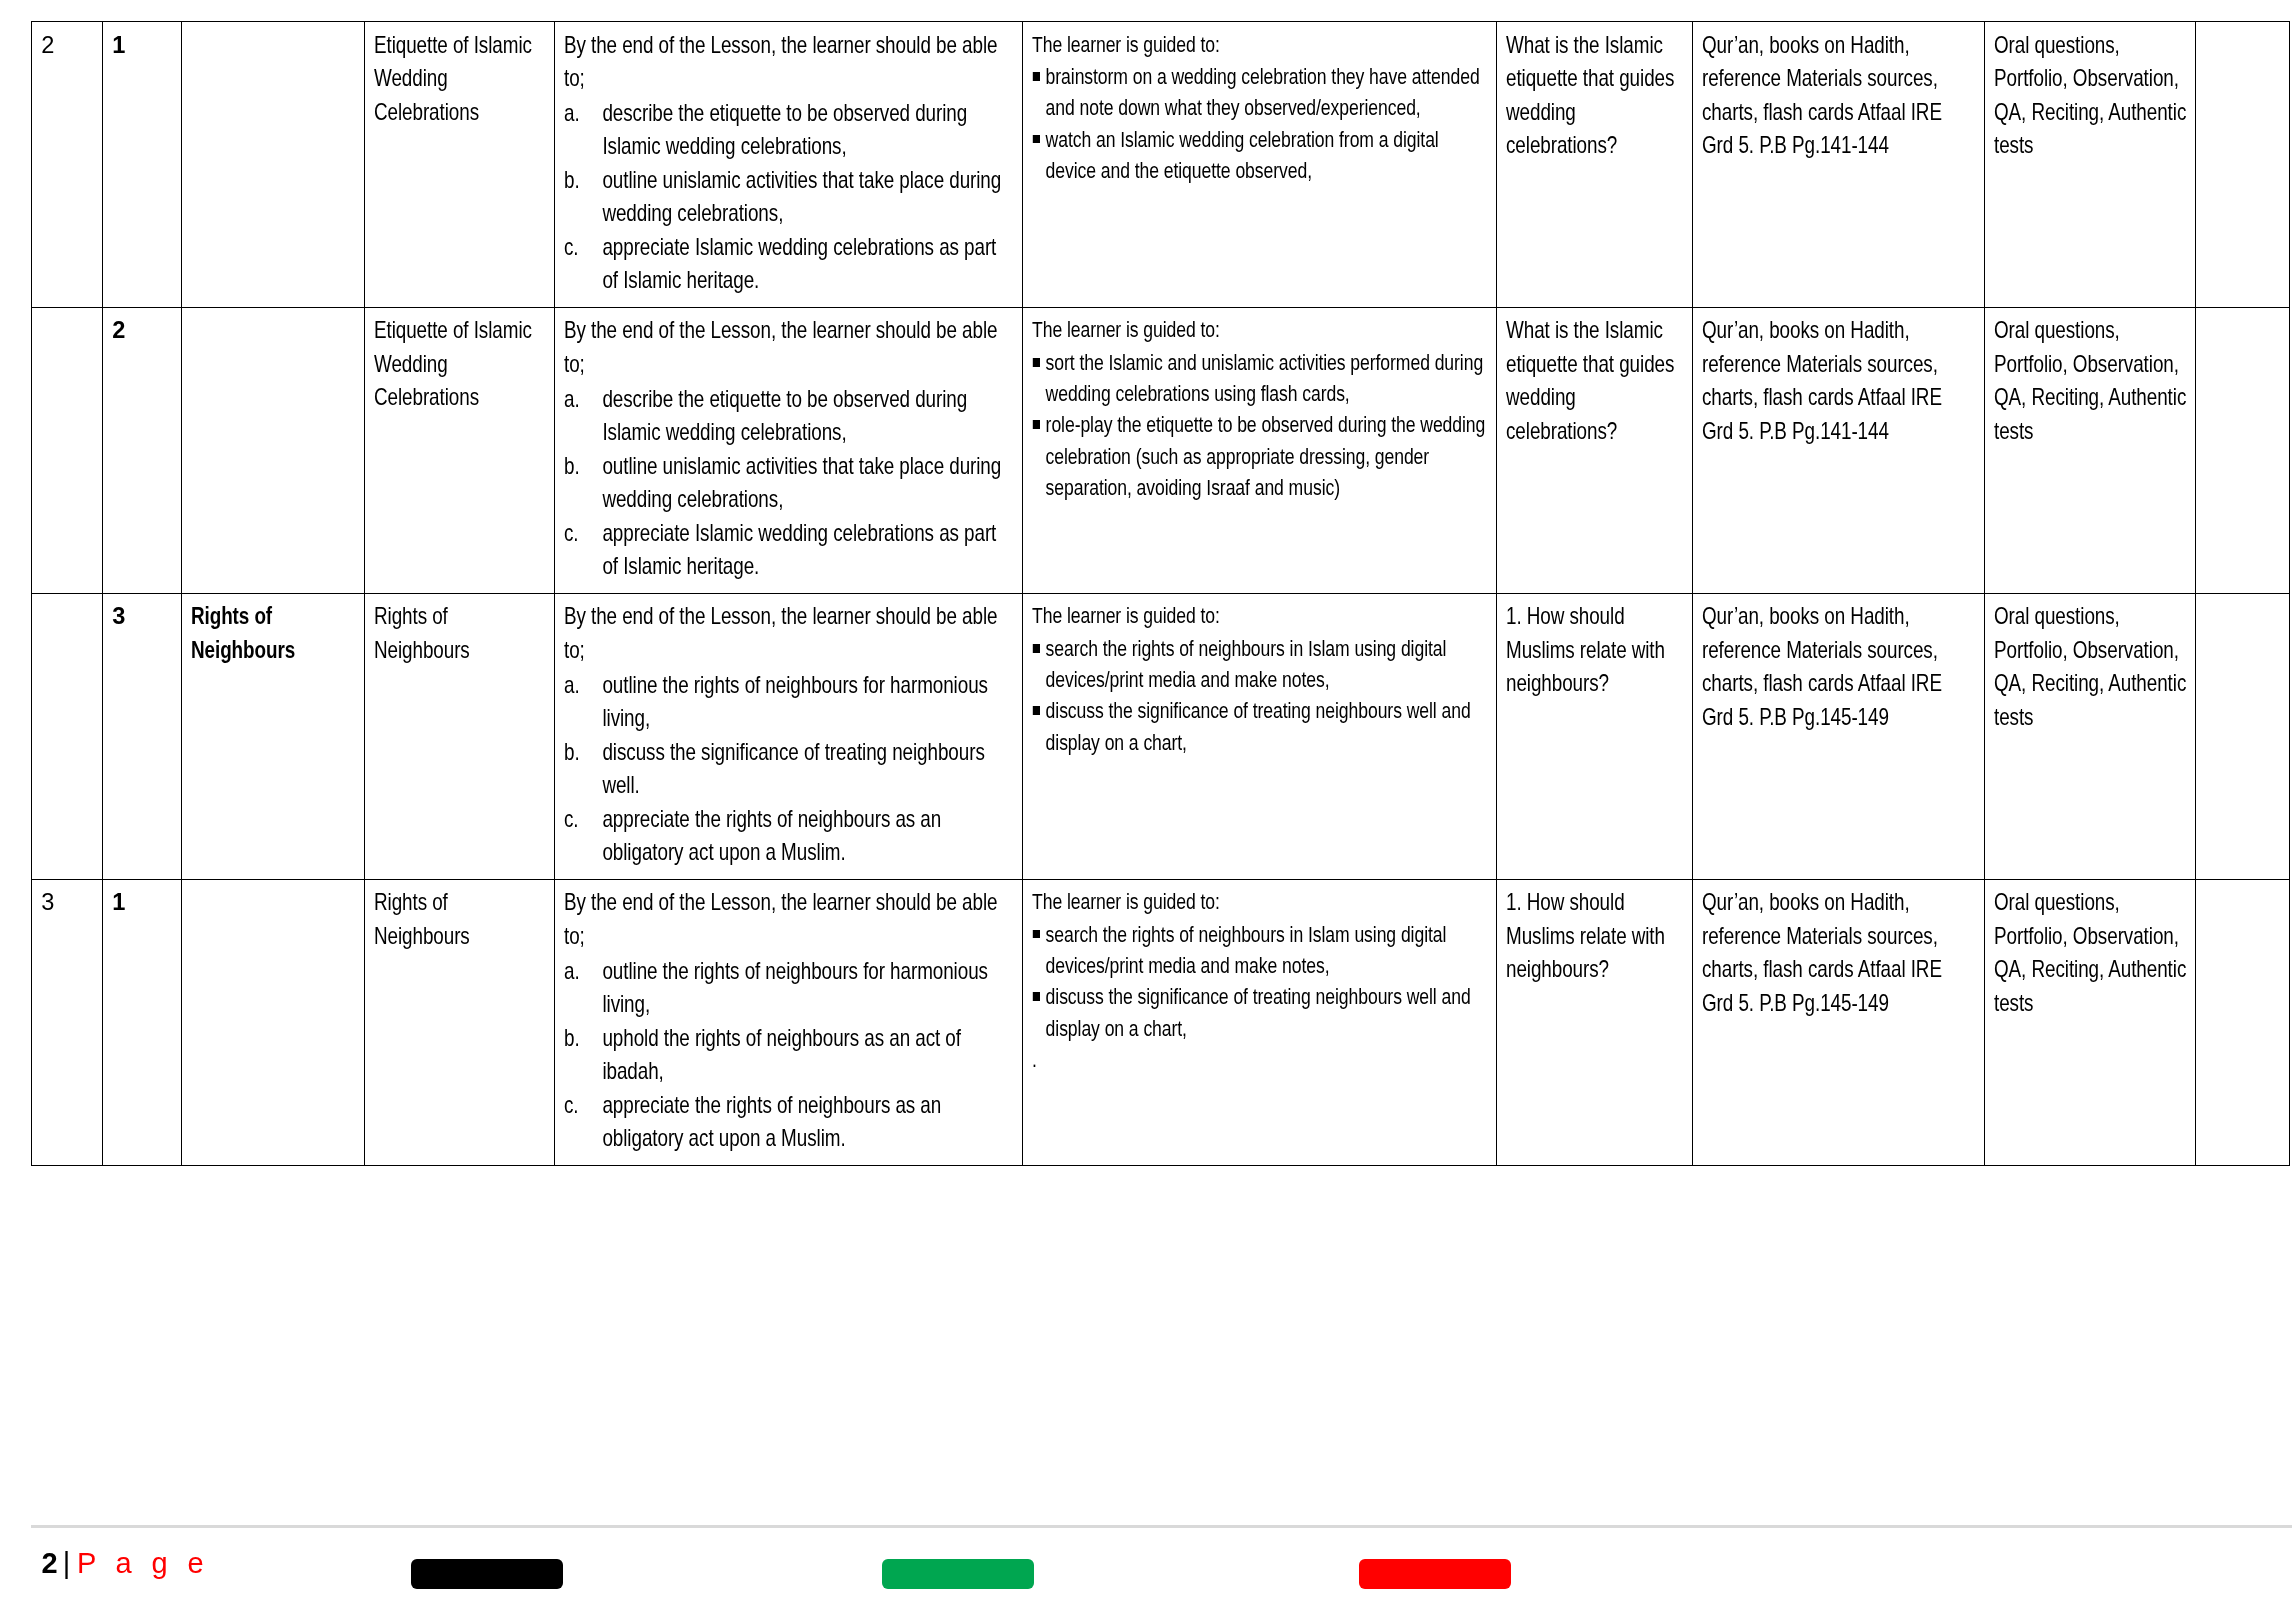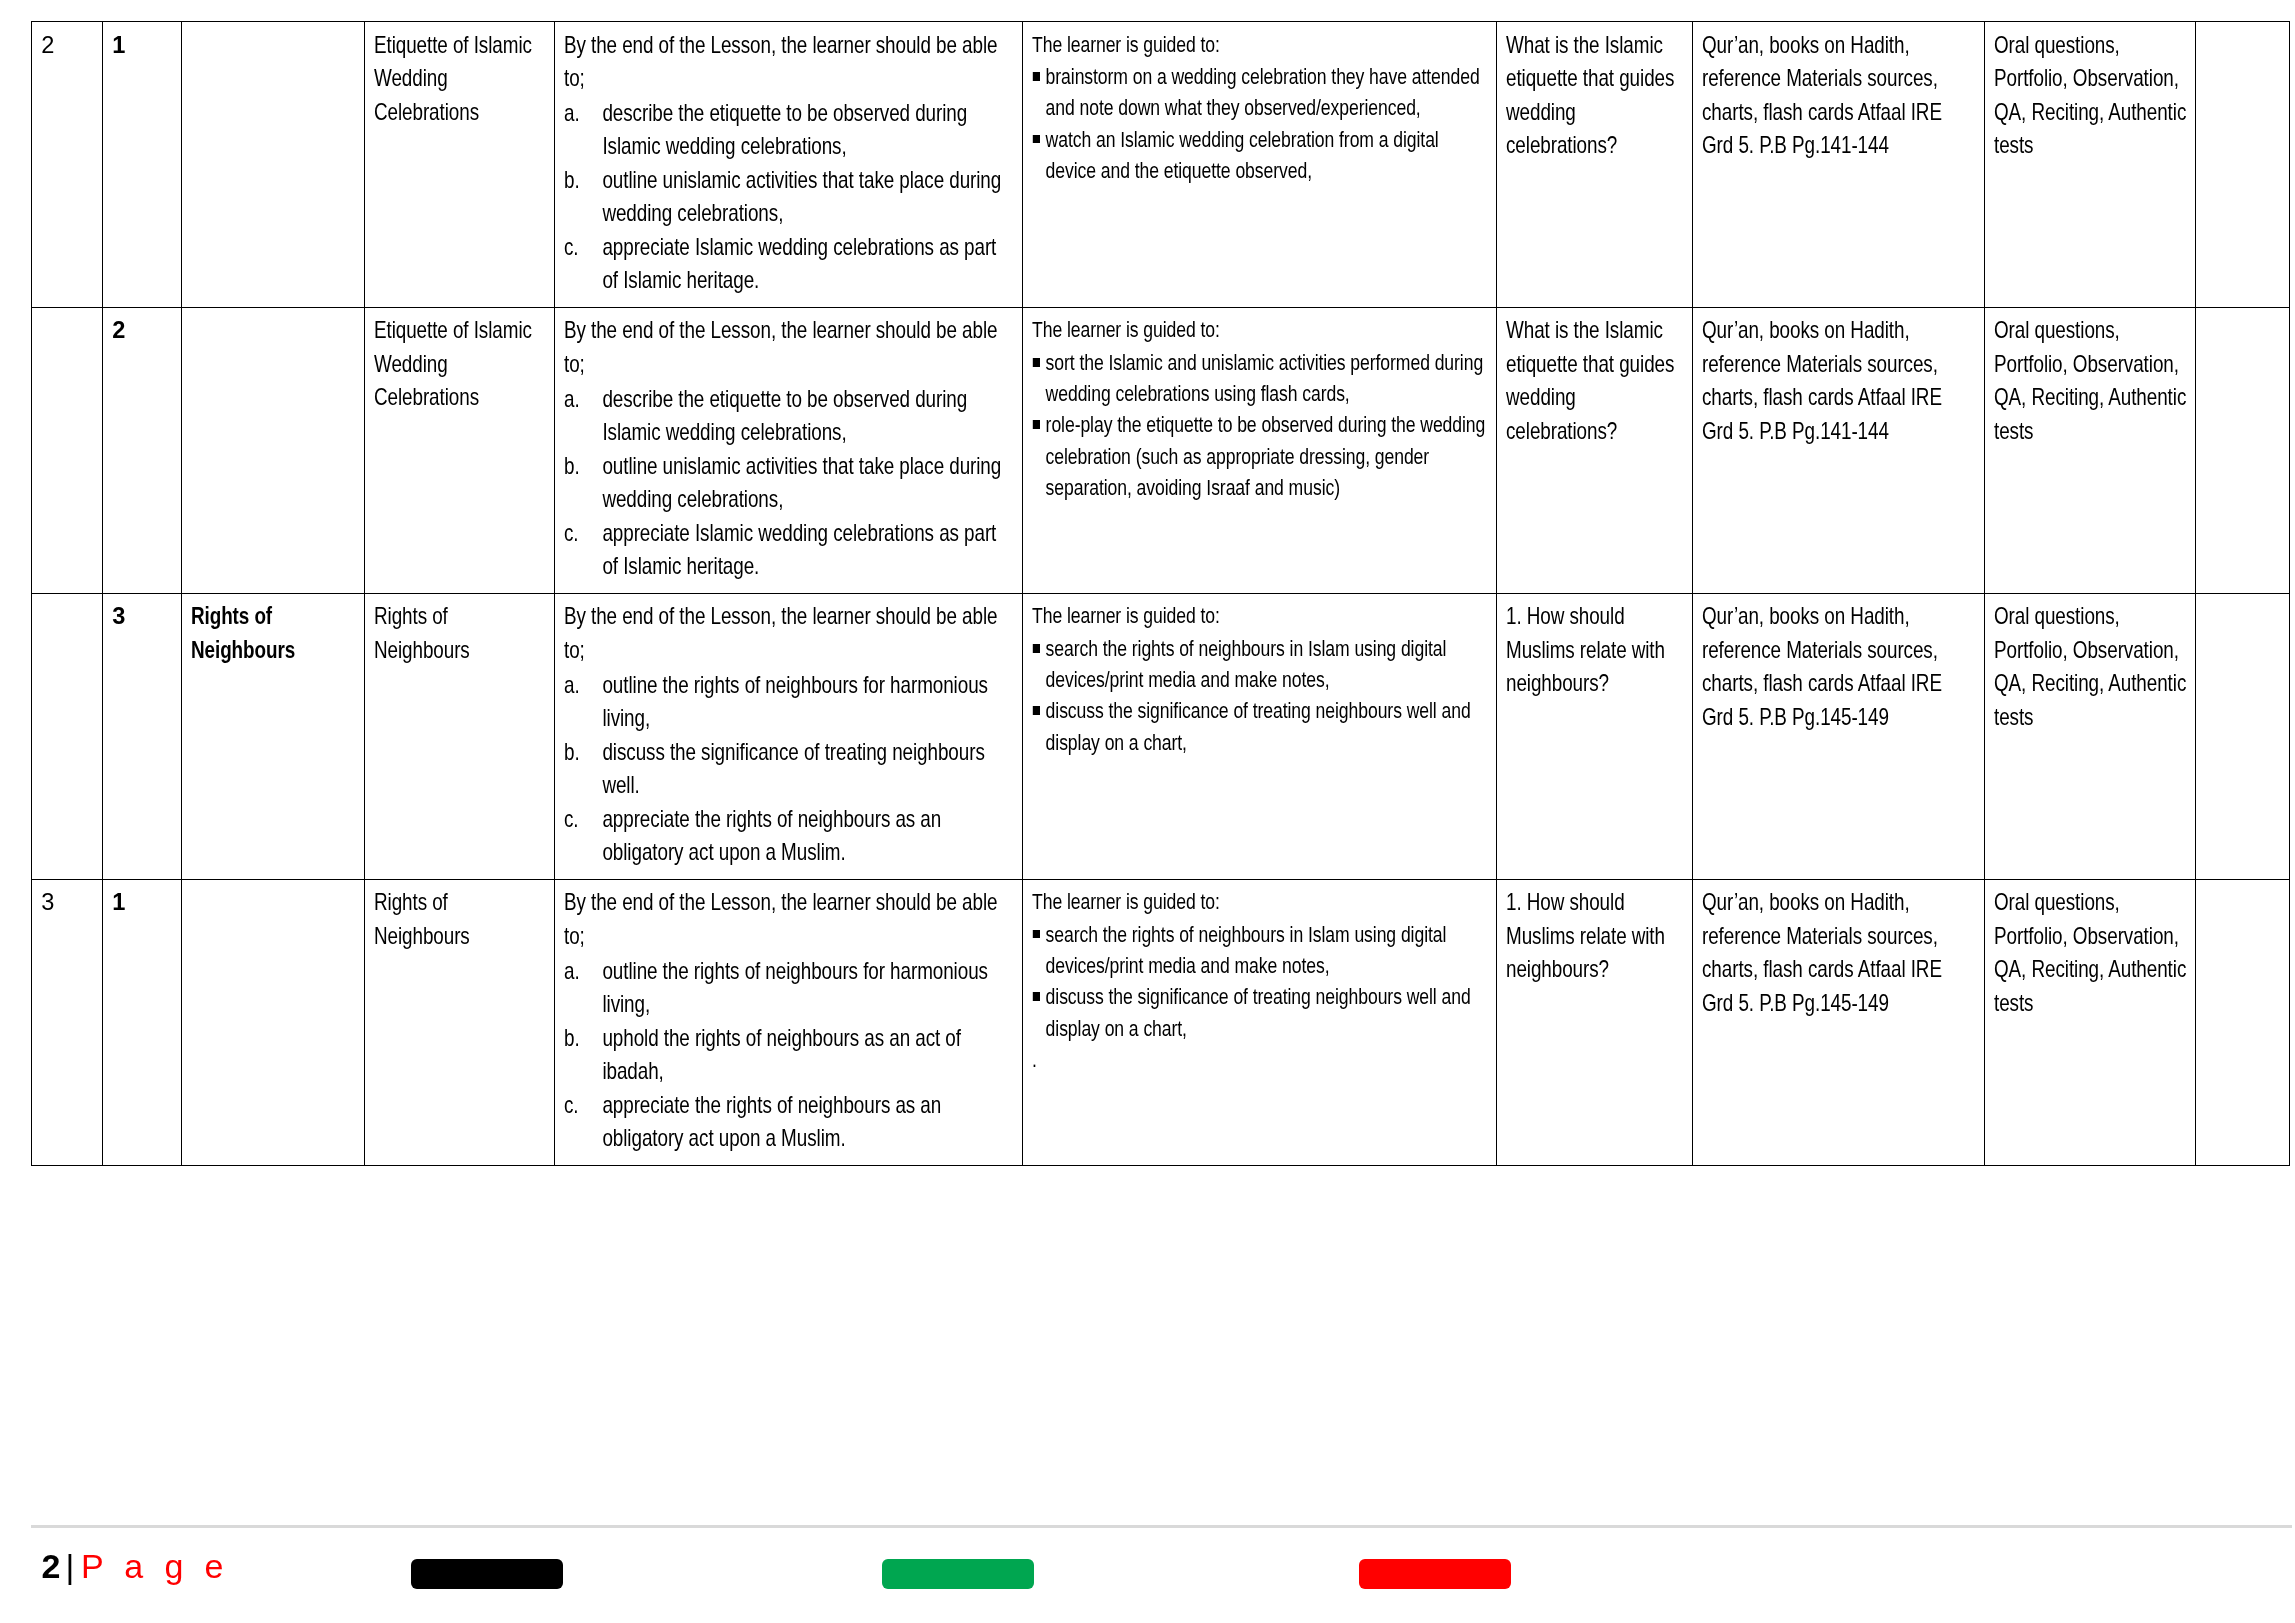--- a/index.html
+++ b/index.html
@@ -133,21 +133,21 @@
     left: 31px;
     top: 1543px;
     width: 2231px;
     height: 72px;
   }
   .pagenum {
     position: absolute;
     left: 10.5px;
     top: 3.9px;
     font-family: "Liberation Sans", sans-serif;
-    font-size: 34px;
+    font-size: 29px;
     white-space: nowrap;
   }
   .pagenum .n {
     font-weight: bold;
     color: #000000;
   }
   .pagenum .bar {
     color: #000000;
     font-weight: normal;
     margin: 0 6.5px 0 5.2px;

